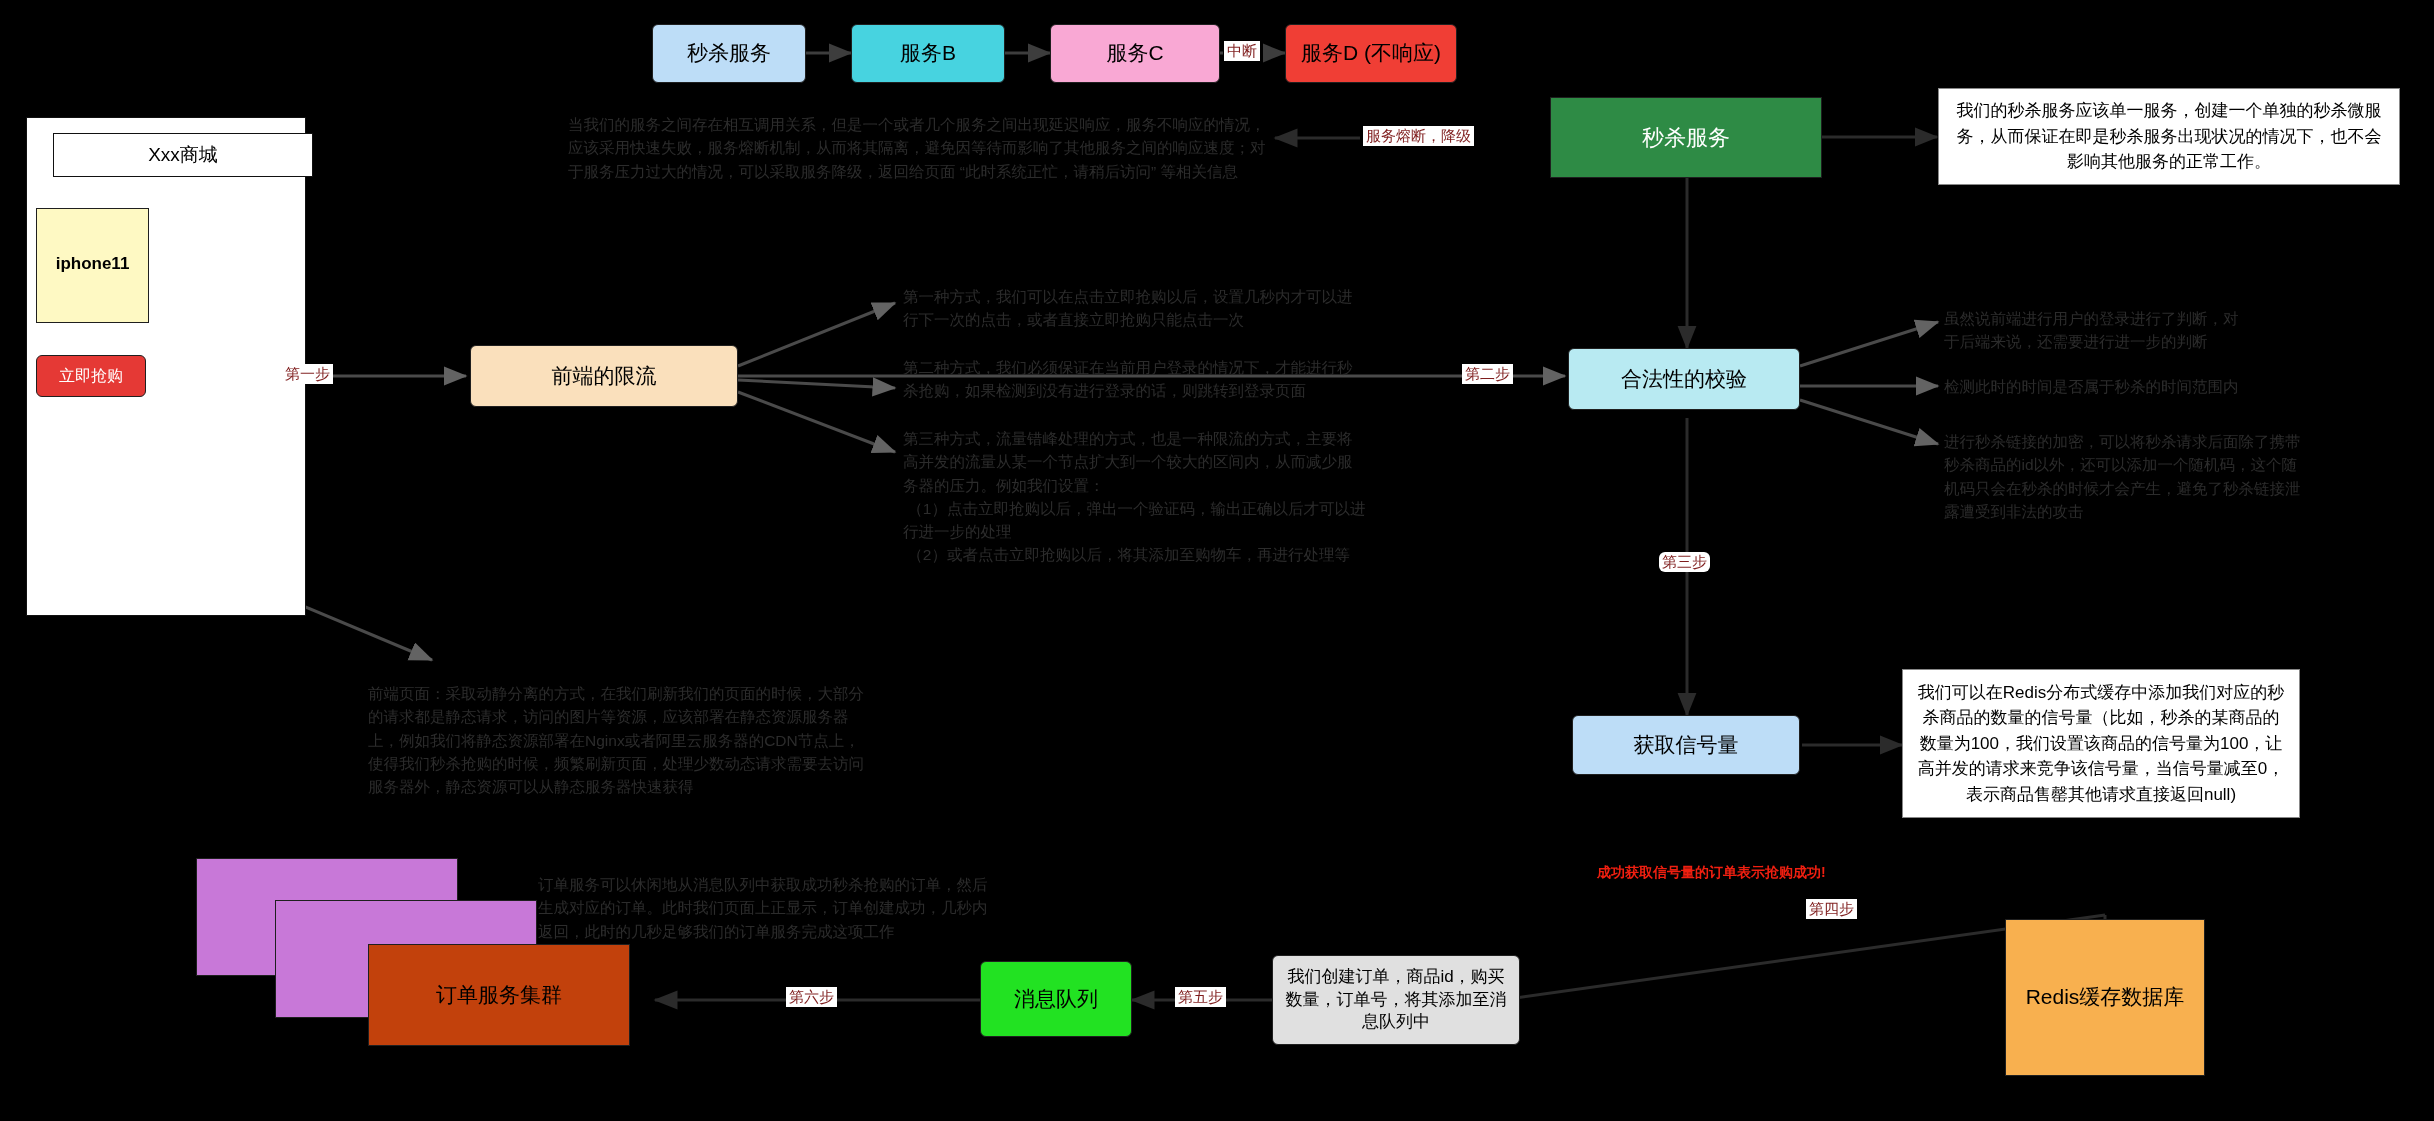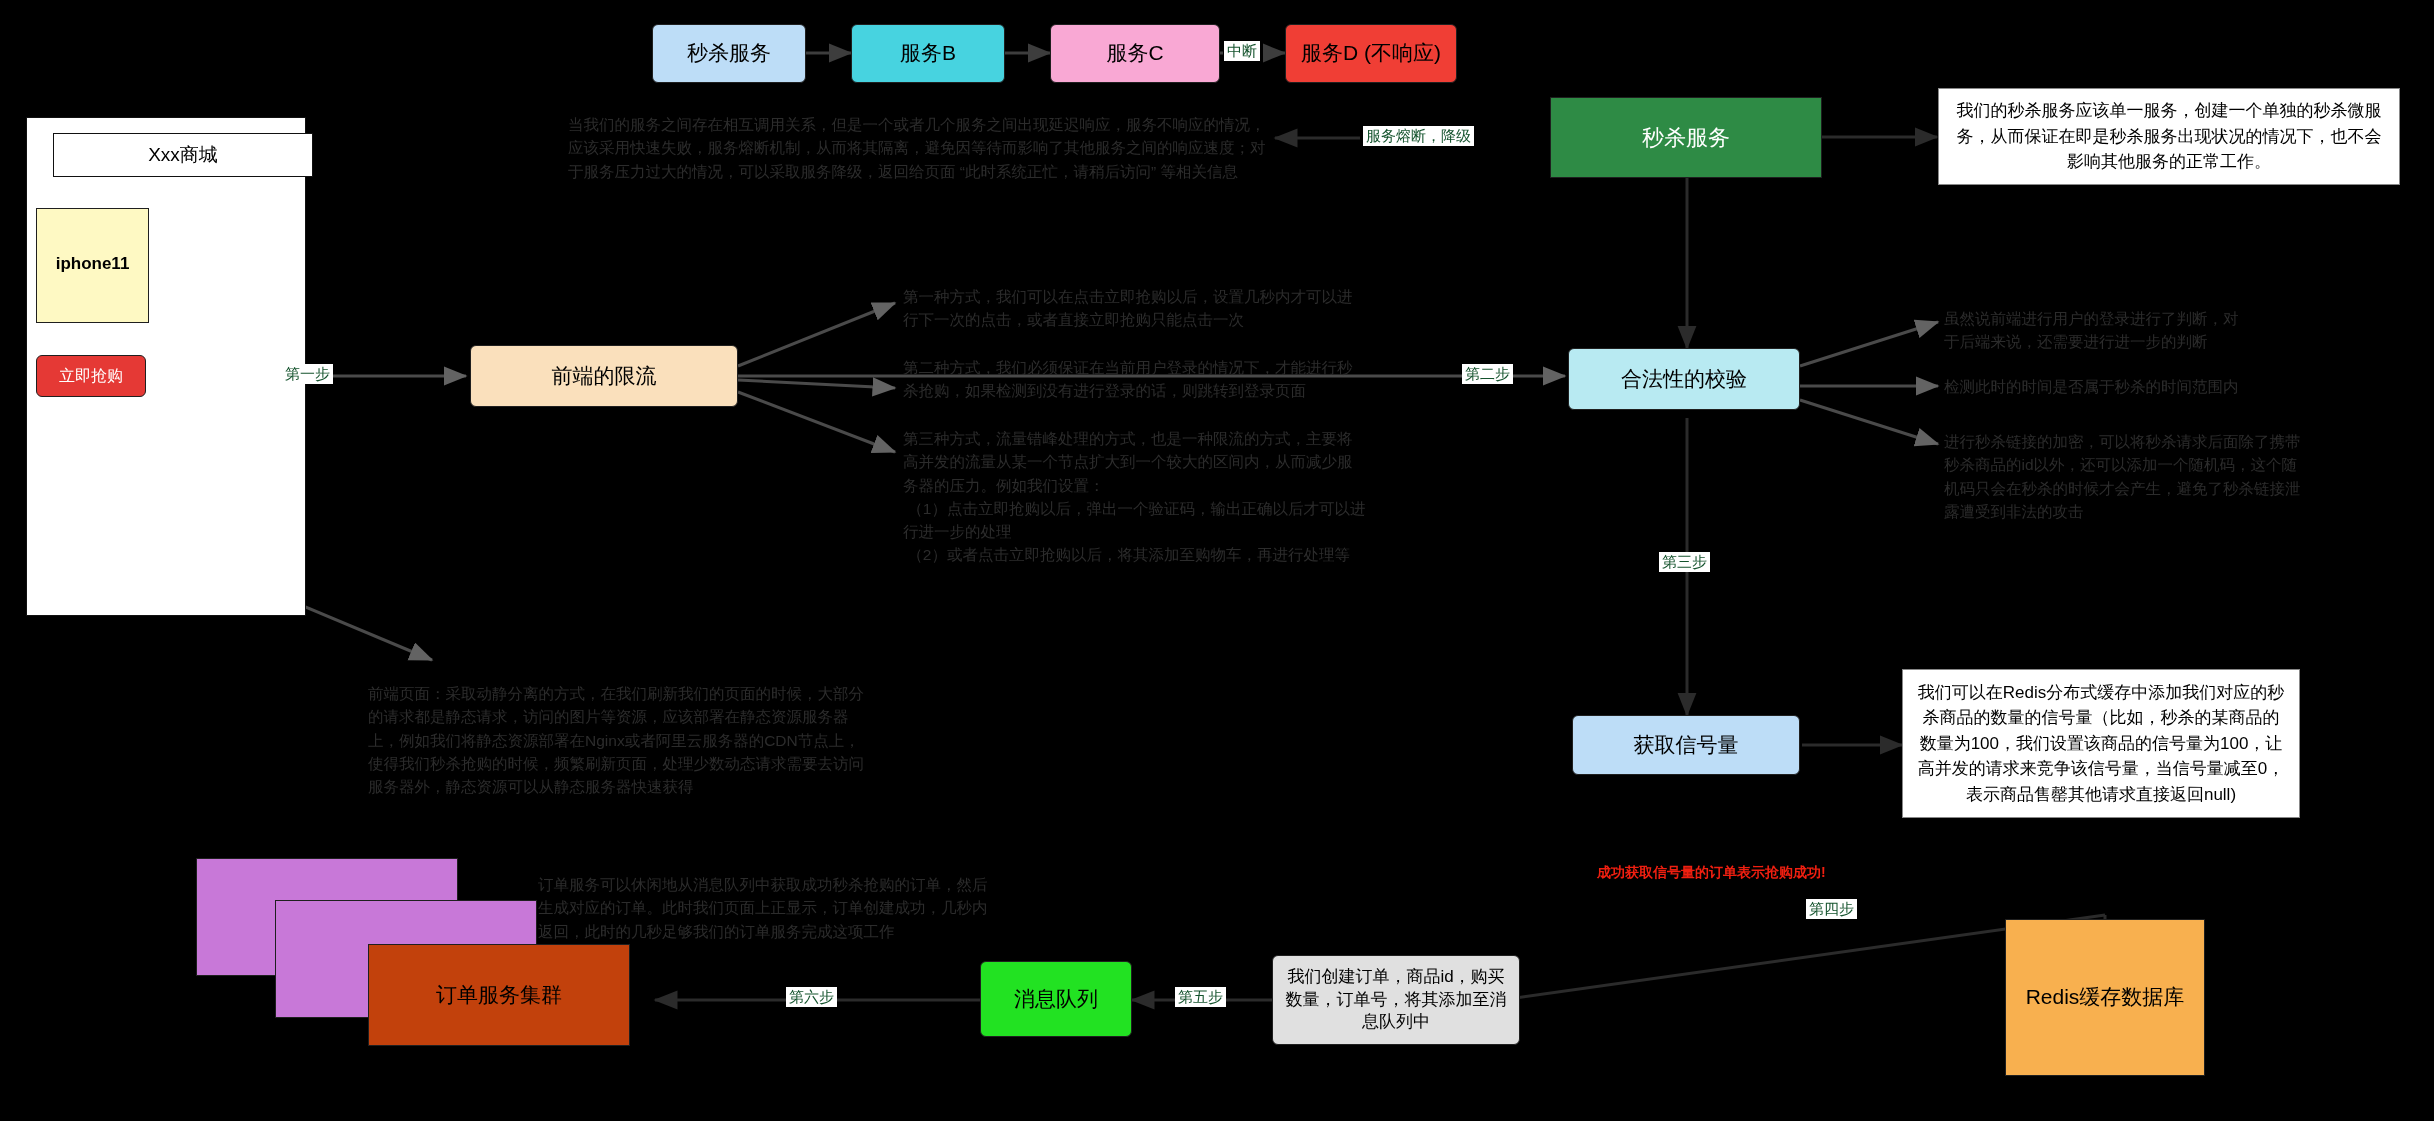--- a/index.html
+++ b/index.html
@@ -20,21 +20,21 @@
     text-align:center;line-height:1.5;padding:10px 14px;z-index:3;
   }
   .gray-note{
     position:absolute;color:#2c2c2c;line-height:1.5;z-index:2;
     white-space:pre-wrap;
   }
   .red-note{
     position:absolute;color:#f01f10;font-weight:bold;line-height:1.4;z-index:4;
   }
   .edge-label{
-    position:absolute;background:#ffffff;color:#14532d;padding:1px 3px;
+    position:absolute;background:#ffffff;color:#7f1d1d;padding:1px 3px;
     font-size:15px;line-height:1.2;z-index:6;white-space:nowrap;
   }
   .phone{
     position:absolute;background:#ffffff;border:1px solid #111;z-index:3;
   }
   .phone-title{
     position:absolute;background:#ffffff;border:1px solid #111;display:flex;
     align-items:center;justify-content:center;color:#000;z-index:4;
   }
   svg{position:absolute;left:0;top:0;width:2434px;height:1121px;z-index:1;
@@ -163,21 +163,21 @@
   </div>
 
   <div class="gray-note" style="left:1944px;top:307px;width:470px;font-size:15.5px;">虽然说前端进行用户的登录进行了判断，对
 于后端来说，还需要进行进一步的判断</div>
   <div class="gray-note" style="left:1944px;top:375px;width:470px;font-size:15.5px;">检测此时的时间是否属于秒杀的时间范围内</div>
   <div class="gray-note" style="left:1944px;top:430px;width:470px;font-size:15.5px;">进行秒杀链接的加密，可以将秒杀请求后面除了携带
 秒杀商品的id以外，还可以添加一个随机码，这个随
 机码只会在秒杀的时候才会产生，避免了秒杀链接泄
 露遭受到非法的攻击</div>
 
-  <div class="edge-label" style="left:1659px;top:552px;"><span>第三步</span></div>
+  <div class="edge-label" style="left:1659px;top:552px;border-radius:6px;"><span>第三步</span></div>
 
   <div class="node rounded" style="left:1572px;top:715px;width:228px;height:60px;background:#bdddf7;font-size:21px;">
     <span>获取信号量</span>
   </div>
 
   <div class="white-card" style="left:1902px;top:669px;width:398px;height:149px;font-size:17px;">
     <span>我们可以在Redis分布式缓存中添加我们对应的秒杀商品的数量的信号量（比如，秒杀的某商品的数量为100，我们设置该商品的信号量为100，让高并发的请求来竞争该信号量，当信号量减至0，表示商品售罄其他请求直接返回null)</span>
   </div>
 
   <div class="gray-note" style="left:368px;top:682px;width:600px;font-size:15.5px;">前端页面：采取动静分离的方式，在我们刷新我们的页面的时候，大部分

